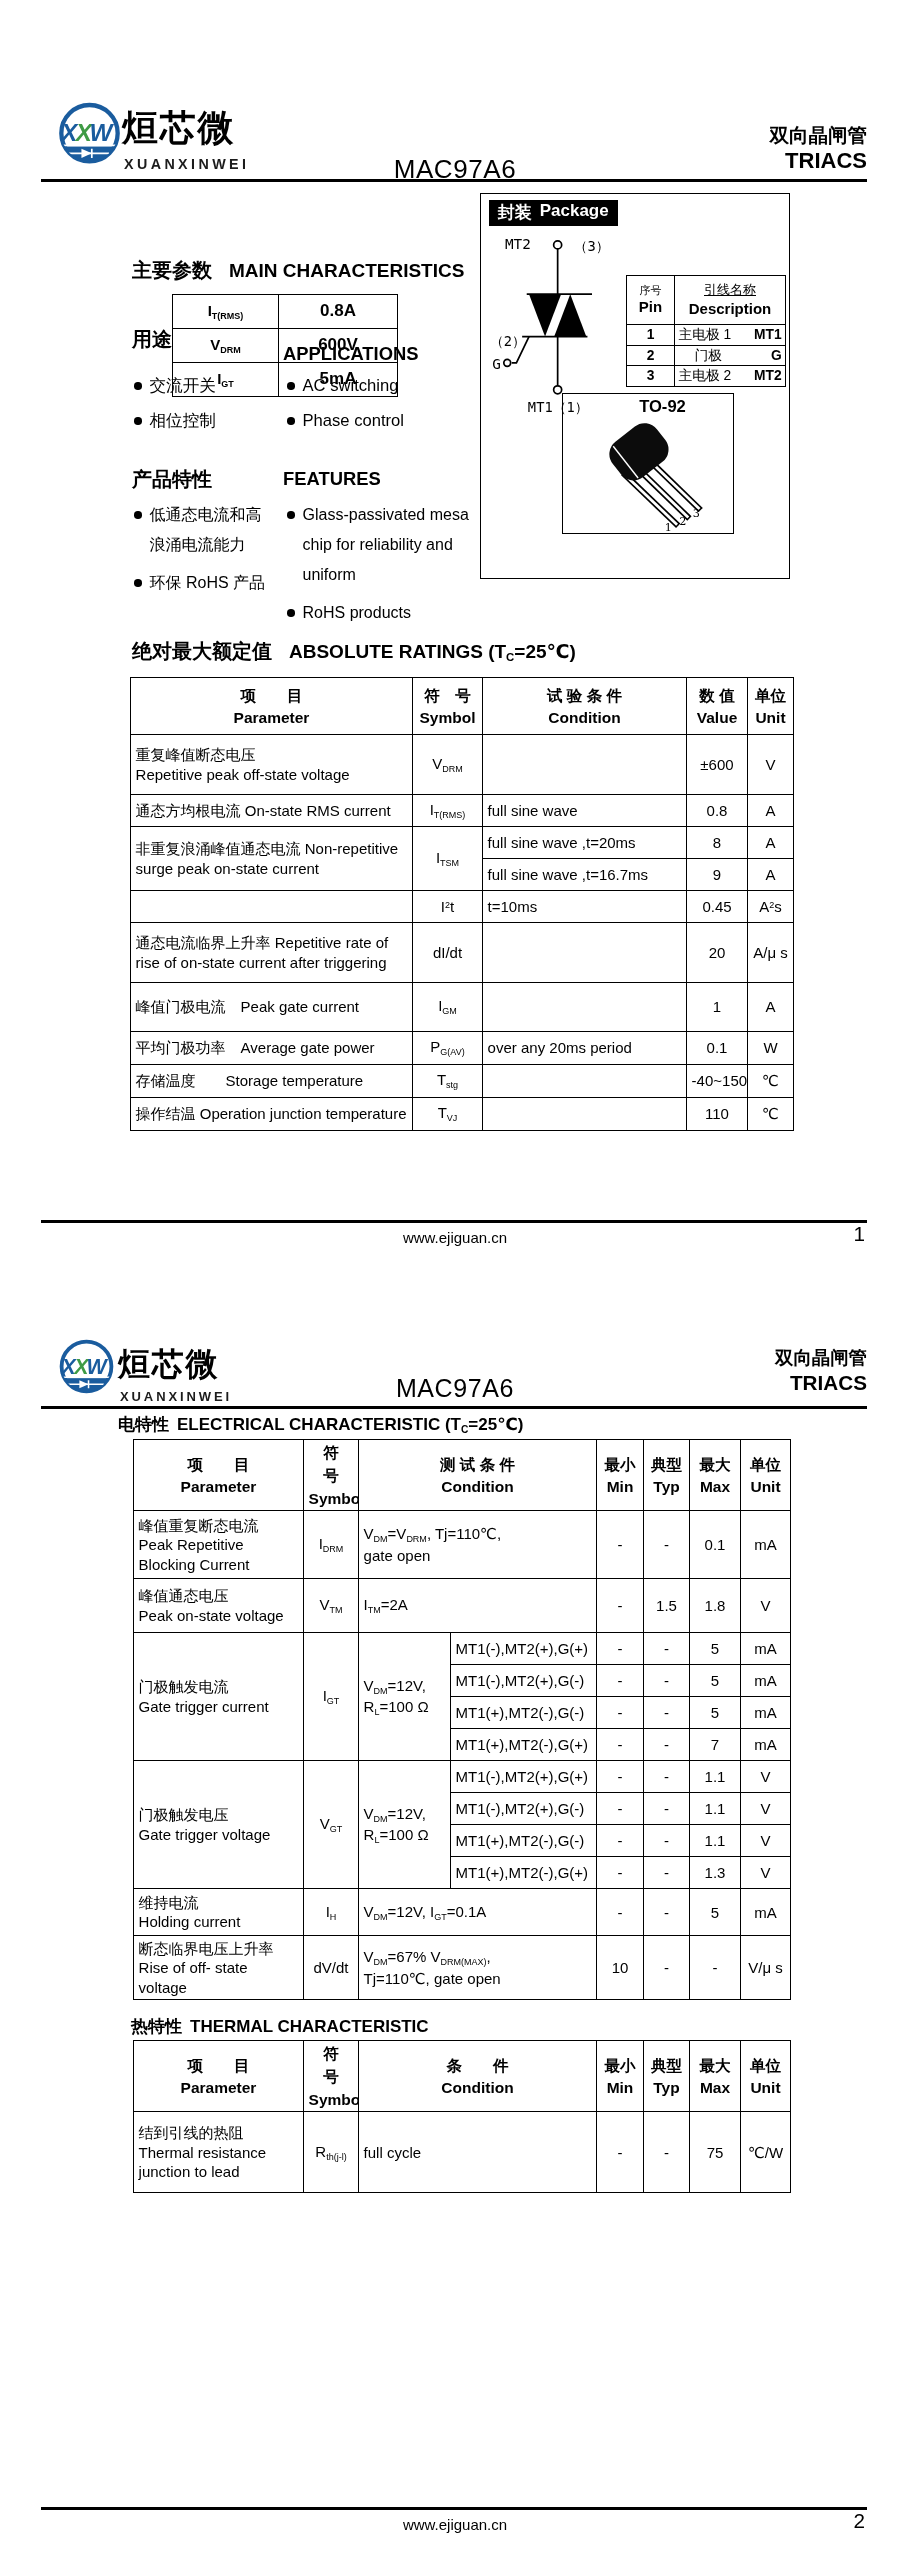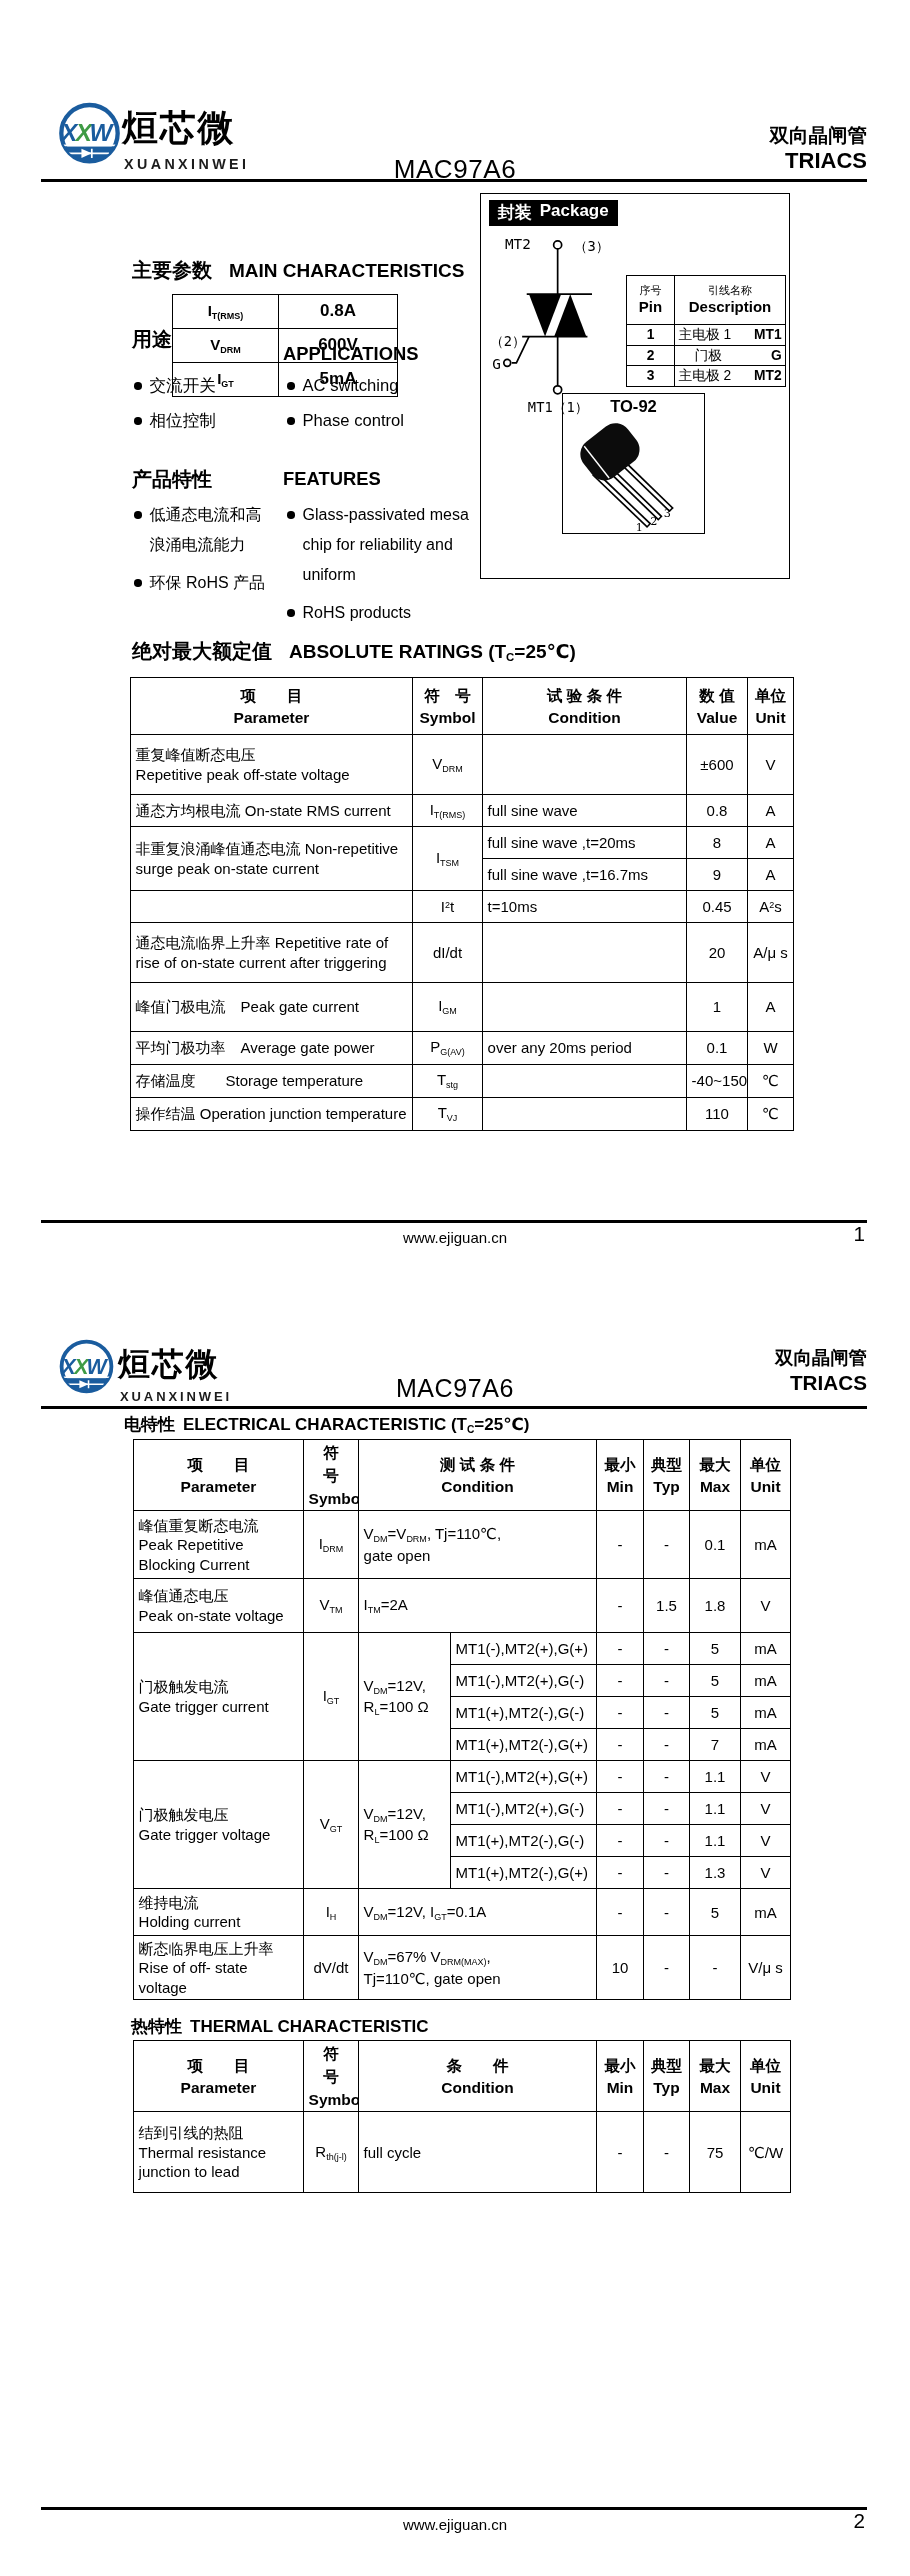--- a/index.html
+++ b/index.html
@@ -176,21 +176,21 @@
             <col style="width:48px;">
             <col style="width:111px;">
           </colgroup>
       <tbody>
         <tr style="height:49px;">
           <td class="c">
             <div style="font-size:11px;">序号</div>
             <div class="b" style="font-size:15px;">Pin</div>
           </td>
           <td class="c">
-            <div style="font-size:11px;">引线名称</div>
+            <div style="font-size:13px;text-decoration:underline;">引线名称</div>
             <div class="b" style="font-size:15px;">Description</div>
           </td>
         </tr>
         <tr style="height:20.7px;">
           <td class="c b" style="font-size:13.8px;">1</td>
           <td>
                 <div class="spread">
                   <span>主电极 1</span>
                   <span class="b">MT1</span>
                 </div>
@@ -210,21 +210,21 @@
           <td>
                 <div class="spread">
                   <span>主电极 2</span>
                   <span class="b">MT2</span>
                 </div>
               </td>
         </tr>
       </tbody>
     </table>
 
-    <div class="abs to92" style="left:81px;top:199px;width:141px;height:139px;">
+    <div class="abs to92" style="left:81px;top:199px;width:141px;height:139px;padding-left:29px;">
       <div class="to92-label">TO-92</div>
       <svg width="135" height="115" viewBox="0 0 236 205" style="display:block;margin:0 auto;">
         <g>
           <line x1="48" y1="100" x2="146" y2="194" stroke="#000" stroke-width="11"></line>
           <line x1="50" y1="102" x2="144" y2="192" stroke="#fff" stroke-width="5"></line>
           <line x1="68" y1="86" x2="166" y2="181" stroke="#000" stroke-width="11"></line>
           <line x1="70" y1="88" x2="164" y2="179" stroke="#fff" stroke-width="5"></line>
           <line x1="88" y1="71" x2="186" y2="166" stroke="#000" stroke-width="11"></line>
           <line x1="90" y1="73" x2="184" y2="164" stroke="#fff" stroke-width="5"></line>
         </g>
@@ -370,21 +370,21 @@
       <line x1="64" y1="83" x2="64" y2="99" stroke="#fff" stroke-width="3"></line>
     </g>
   </svg>
   <div class="abs brandcn" style="left:118px;top:55px;font-size:32px;">烜芯微</div>
   <div class="abs branden" style="left:120px;top:101px;font-size:13px;letter-spacing:2.9px;">XUANXINWEI</div>
   <div class="abs ptitle" style="top:86px;font-size:25px;">MAC97A6</div>
   <div class="abs catcn" style="right:43px;top:57px;font-size:18.4px;">双向晶闸管</div>
   <div class="abs caten" style="right:43px;top:83px;font-size:20.7px;">TRIACS</div>
   <div class="abs rule" style="left:41px;top:118px;width:826px;height:2.9px;"></div>
 
-  <div class="abs" style="left:124px;top:125px;">
+  <div class="abs" style="left:118px;top:125px;">
     <span class="h2cn">电特性</span><span class="h2en"><span>ELECTRICAL CHARACTERISTIC (T</span><sub>C</sub><span>=25℃)</span></span>
   </div>
 
   <table class="t" style="left:133px;top:151px;width:657px;">
     <colgroup>
           <col style="width:170px;">
           <col style="width:55px;">
           <col style="width:92px;">
           <col style="width:146px;">
           <col style="width:47px;">

